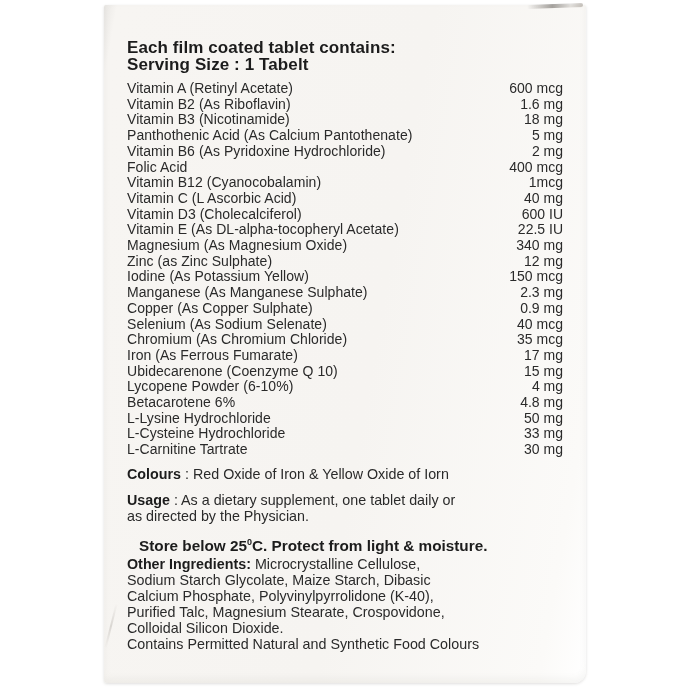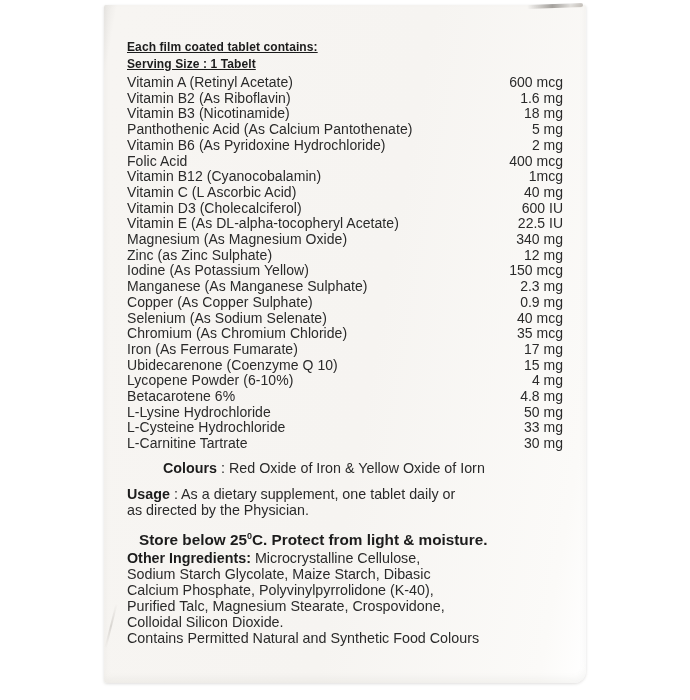--- a/index.html
+++ b/index.html
@@ -22,30 +22,30 @@
     background:linear-gradient(90deg,rgba(110,105,98,0) 0,rgba(95,90,84,.55) 45%,rgba(140,134,126,.22) 78%,rgba(150,142,132,.55) 100%);
     filter:blur(.6px);border-radius:2px;transform:rotate(-2deg);
   }
   .crease{
     position:absolute;left:6px;bottom:34px;width:2px;height:46px;
     background:linear-gradient(180deg,rgba(130,124,116,0),rgba(130,124,116,.25),rgba(130,124,116,0));
     transform:rotate(14deg);filter:blur(.7px);
   }
   .content{position:absolute;left:23px;top:34px;width:436px;}
   .h{
-    font-size:12px;font-weight:bold;line-height:17px;
-    color:var(--heading-text,#1c1c1c);letter-spacing:.1px;text-decoration:underline;
+    font-size:17px;font-weight:bold;line-height:17px;
+    color:var(--heading-text,#1c1c1c);letter-spacing:.1px;
   }
-  .rows{margin-top:2px;}
+  .rows{margin-top:8px;}
   .row{display:flex;justify-content:space-between;align-items:baseline;font-size:14px;line-height:15.7px;}
   .row .n{letter-spacing:.05px;}
   .row .v{white-space:nowrap;text-align:right;}
   .para{font-size:14.3px;line-height:16px;}
   .para b{color:var(--heading-text,#1c1c1c);}
-  .colours{margin-top:8px;margin-left:36px;}
+  .colours{margin-top:8px;}
   .usage{margin-top:11px;line-height:15.9px;}
   .store{margin-top:12px;font-size:15.3px;font-weight:bold;line-height:17px;color:var(--heading-text,#1c1c1c);margin-left:12px;}
   .store sup{font-size:9px;line-height:0;}
   .oi{margin-top:2px;}
 </style>
 </head>
 <body>
 
 <div class="label-photo">
   <div class="smudge"></div>

